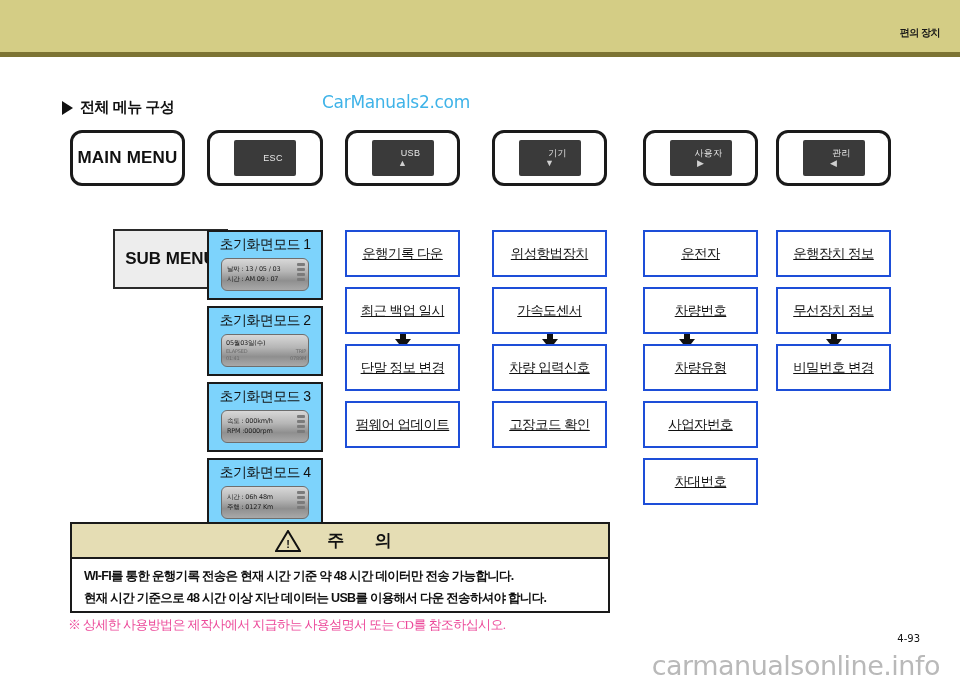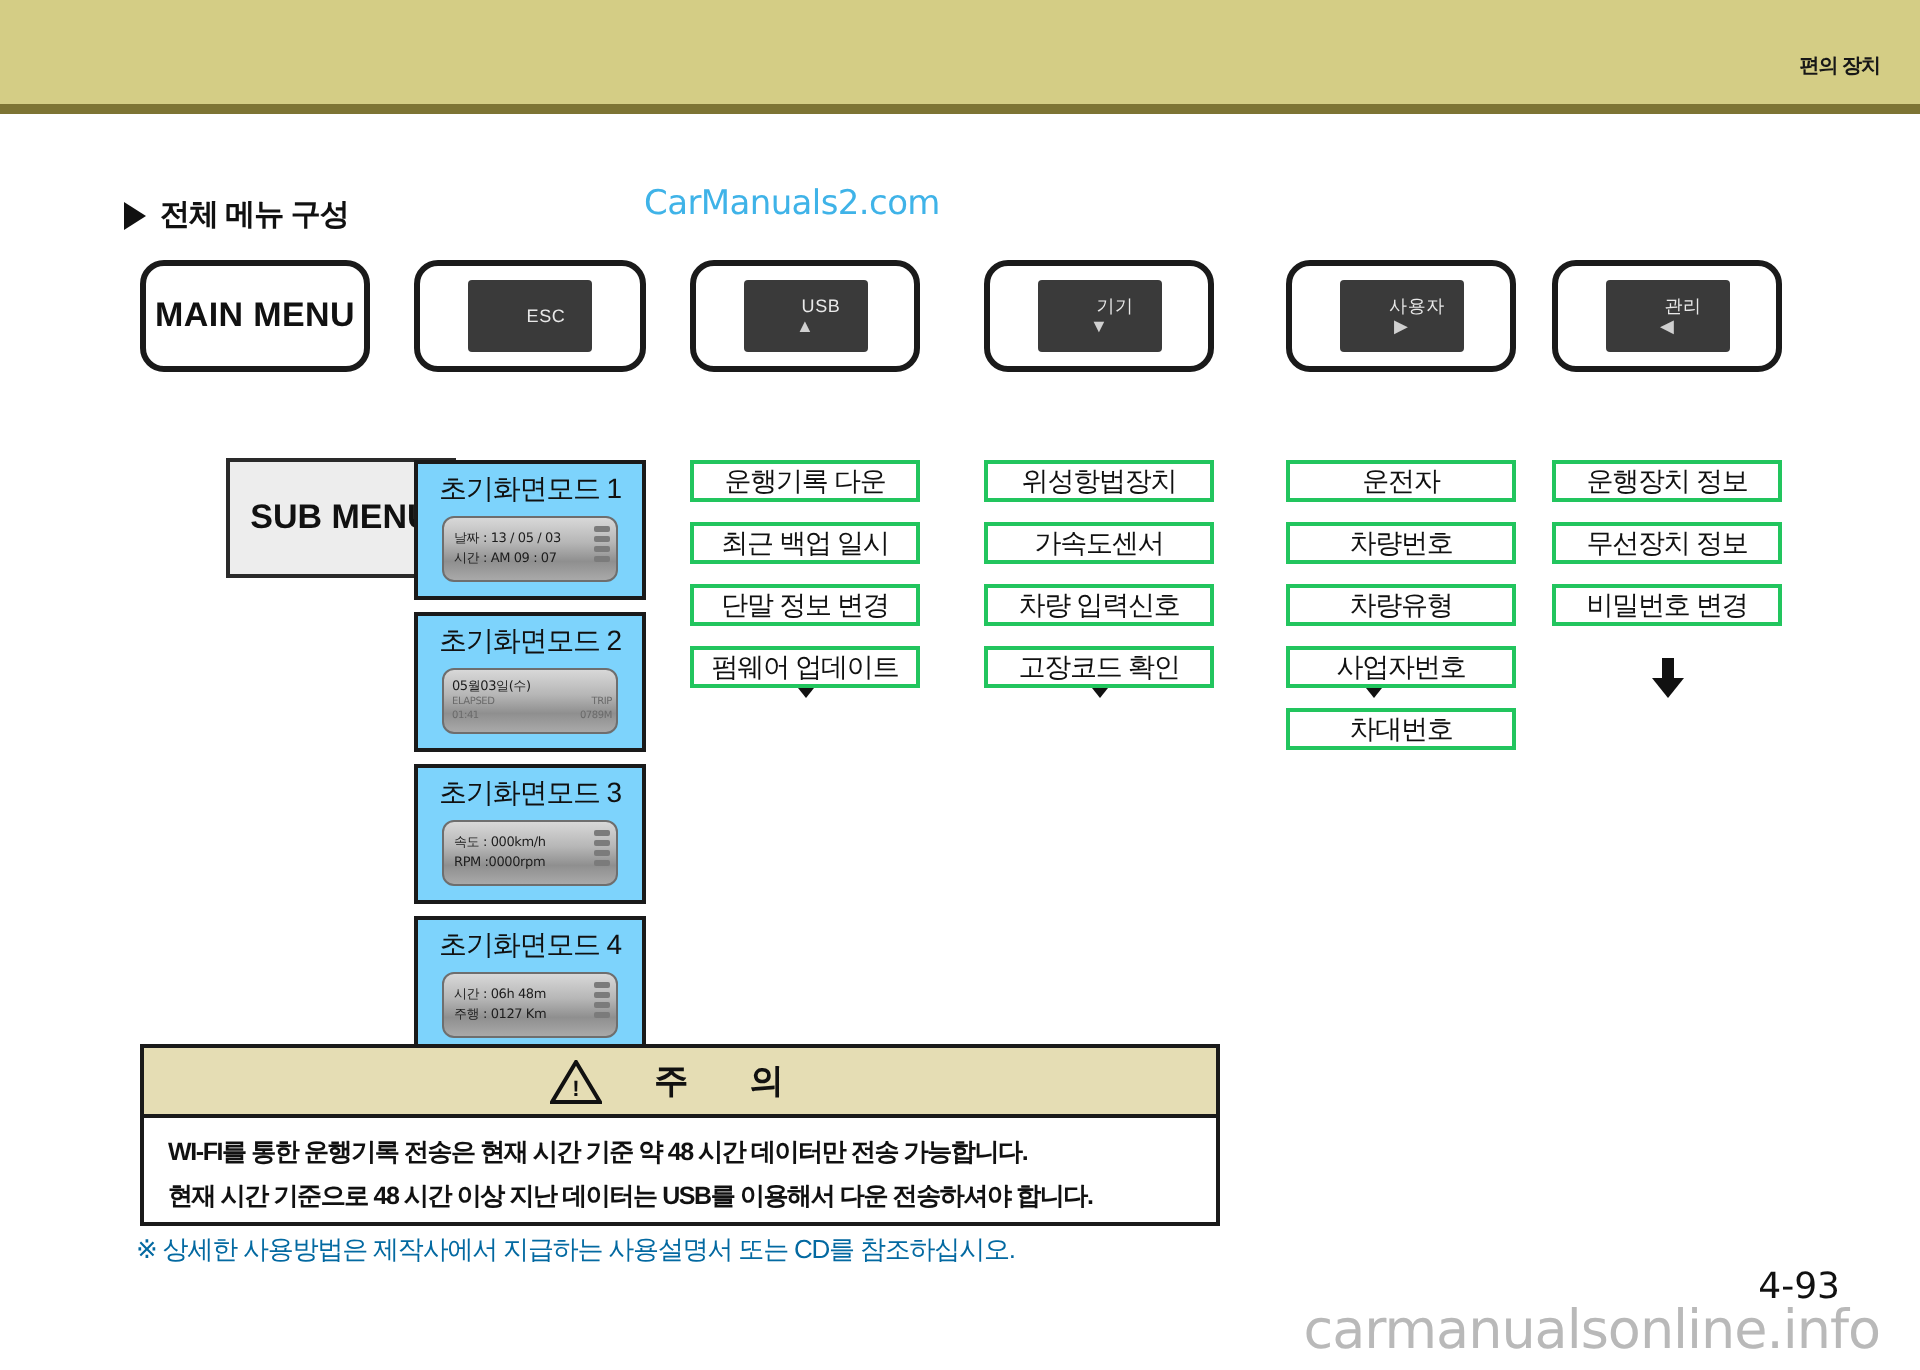--- a/index.html
+++ b/index.html
@@ -77,25 +77,26 @@
   .sub-label-box{
     position:absolute;
     box-sizing:border-box;
     border:2px solid #2a2a2a;background:#ededed;
     height:60px;
     display:flex;align-items:center;justify-content:center;
     font-size:17px;font-weight:bold;color:#111;margin-left:43px;
   }
   .item-box{
     box-sizing:border-box;
-    border:2px solid #22c55e;background:#fff;
-    height:21px;
+    border:2px solid #1d4ed8;background:#fff;
+    height:47px;
     display:flex;align-items:center;justify-content:center;
     font-size:13.5px;color:#111;letter-spacing:-0.6px;
     margin-bottom:10px;
+    text-decoration:underline;
   }
   
   .mode-card{
     box-sizing:border-box;
     border:2px solid #1a1a1a;background:#7dd3fc;
     padding:4px 0 7px 0;
     margin-bottom:6px;
     display:flex;flex-direction:column;align-items:center;
   }
   .mode-title{font-size:14px;color:#111;letter-spacing:-0.6px;margin-bottom:4px;}
@@ -138,25 +139,25 @@
   #caution-tri{position:relative;width:26px;height:22px;}
   #caution-tri svg{display:block;}
   #caution-head-text{
     font-size:17px;font-weight:bold;color:#111;letter-spacing:13px;
     padding-left:10px;
   }
   #caution-body{padding:7px 12px 1px 12px;border-radius:25px;}
   .caution-line{font-size:12.5px;color:#111;letter-spacing:-0.7px;line-height:1.75;font-weight:bold;}
   #note-line{
     position:absolute;left:68px;top:616px;
-    font-size:13px;color:#0369a1;letter-spacing:-0.6px;
+    font-size:13px;color:#ec4899;letter-spacing:-0.6px;font-family:Liberation Serif, serif;
   }
   #page-number{
     position:absolute;right:40px;top:633px;
-    font-size:18px;color:#111;font-family:"DejaVu Sans",sans-serif;
+    font-size:10px;color:#111;font-family:"DejaVu Sans",sans-serif;
   }
   #watermark-bottom{
     position:absolute;right:20px;top:650px;
     font-size:27px;color:#b9b9b9;
     font-family:"DejaVu Sans",sans-serif;letter-spacing:-0.5px;
   }
 </style>
 </head>
 <body>
 

